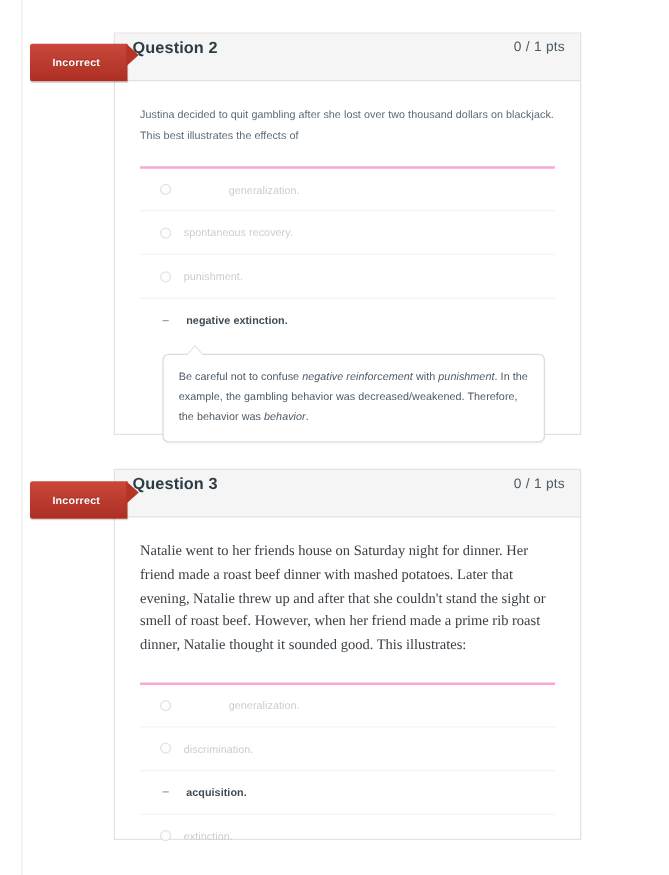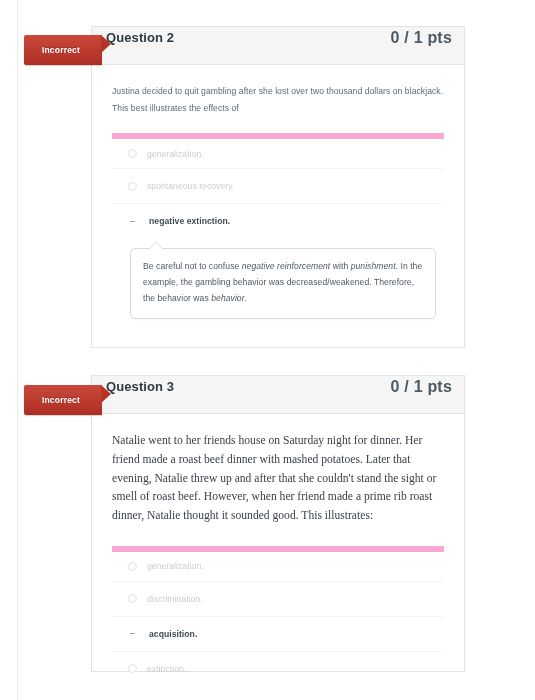--- a/index.html
+++ b/index.html
@@ -46,22 +46,22 @@
     justify-content: space-between;
     padding: 0 12px 16px 14px;
   }
   .q-title {
     font-size: 13px;
     font-weight: bold;
     color: #2d3b45;
     letter-spacing: .1px;
   }
   .q-points {
-    font-size: 16px;
-    font-weight: bold;
+    font-size: 11px;
+    font-weight: normal;
     color: #4b5a63;
     letter-spacing: .2px;
   }
 
   
   .status-flag {
     position: absolute;
     left: 24px;
     width: 78px;
     height: 30px;
@@ -112,21 +112,21 @@
 
   
   .answers { margin: 0; padding: 0; list-style: none; }
   .answer {
     display: flex;
     align-items: center;
     height: 35px;
     padding-left: 16px;
     border-top: 1px solid #f4f4f4;
   }
-  .answer:first-child { border-top: 6px solid #f9a8d4; }
+  .answer:first-child { border-top: 2px solid #f9a8d4; gap: 36px; }
   .answer-radio {
     width: 9px; height: 9px;
     border-radius: 50%;
     border: 1px solid #e2e2e2;
     background: #fdfdfd;
     margin-right: 10px;
     flex: 0 0 auto;
   }
   .answer-dash {
     width: 5px; height: 1px;
@@ -200,20 +200,24 @@
       <p class="q-text-sans">Justina decided to quit gambling after she lost over two thousand dollars on blackjack. This best illustrates the effects of</p>
       <ul class="answers">
           <li class="answer">
             <span class="answer-radio"></span>
             <span class="answer-text">generalization.</span>
           </li>
           <li class="answer">
             <span class="answer-radio"></span>
             <span class="answer-text">spontaneous recovery.</span>
           </li>
+          <li class="answer">
+            <span class="answer-radio"></span>
+            <span class="answer-text">punishment.</span>
+          </li>
           <li class="answer selected">
             <span class="answer-dash"></span>
             <span class="answer-text">negative extinction.</span>
           </li>
         </ul>
       <div class="feedback-wrap">
         <div class="feedback">
           <p class="feedback-text"><span>Be careful not to confuse </span><em>negative reinforcement</em><span> with </span><em>punishment</em><span>. In the example, the gambling behavior was decreased/weakened. Therefore, the behavior was </span><em>behavior</em><span>.</span></p>
         </div>
       </div>

